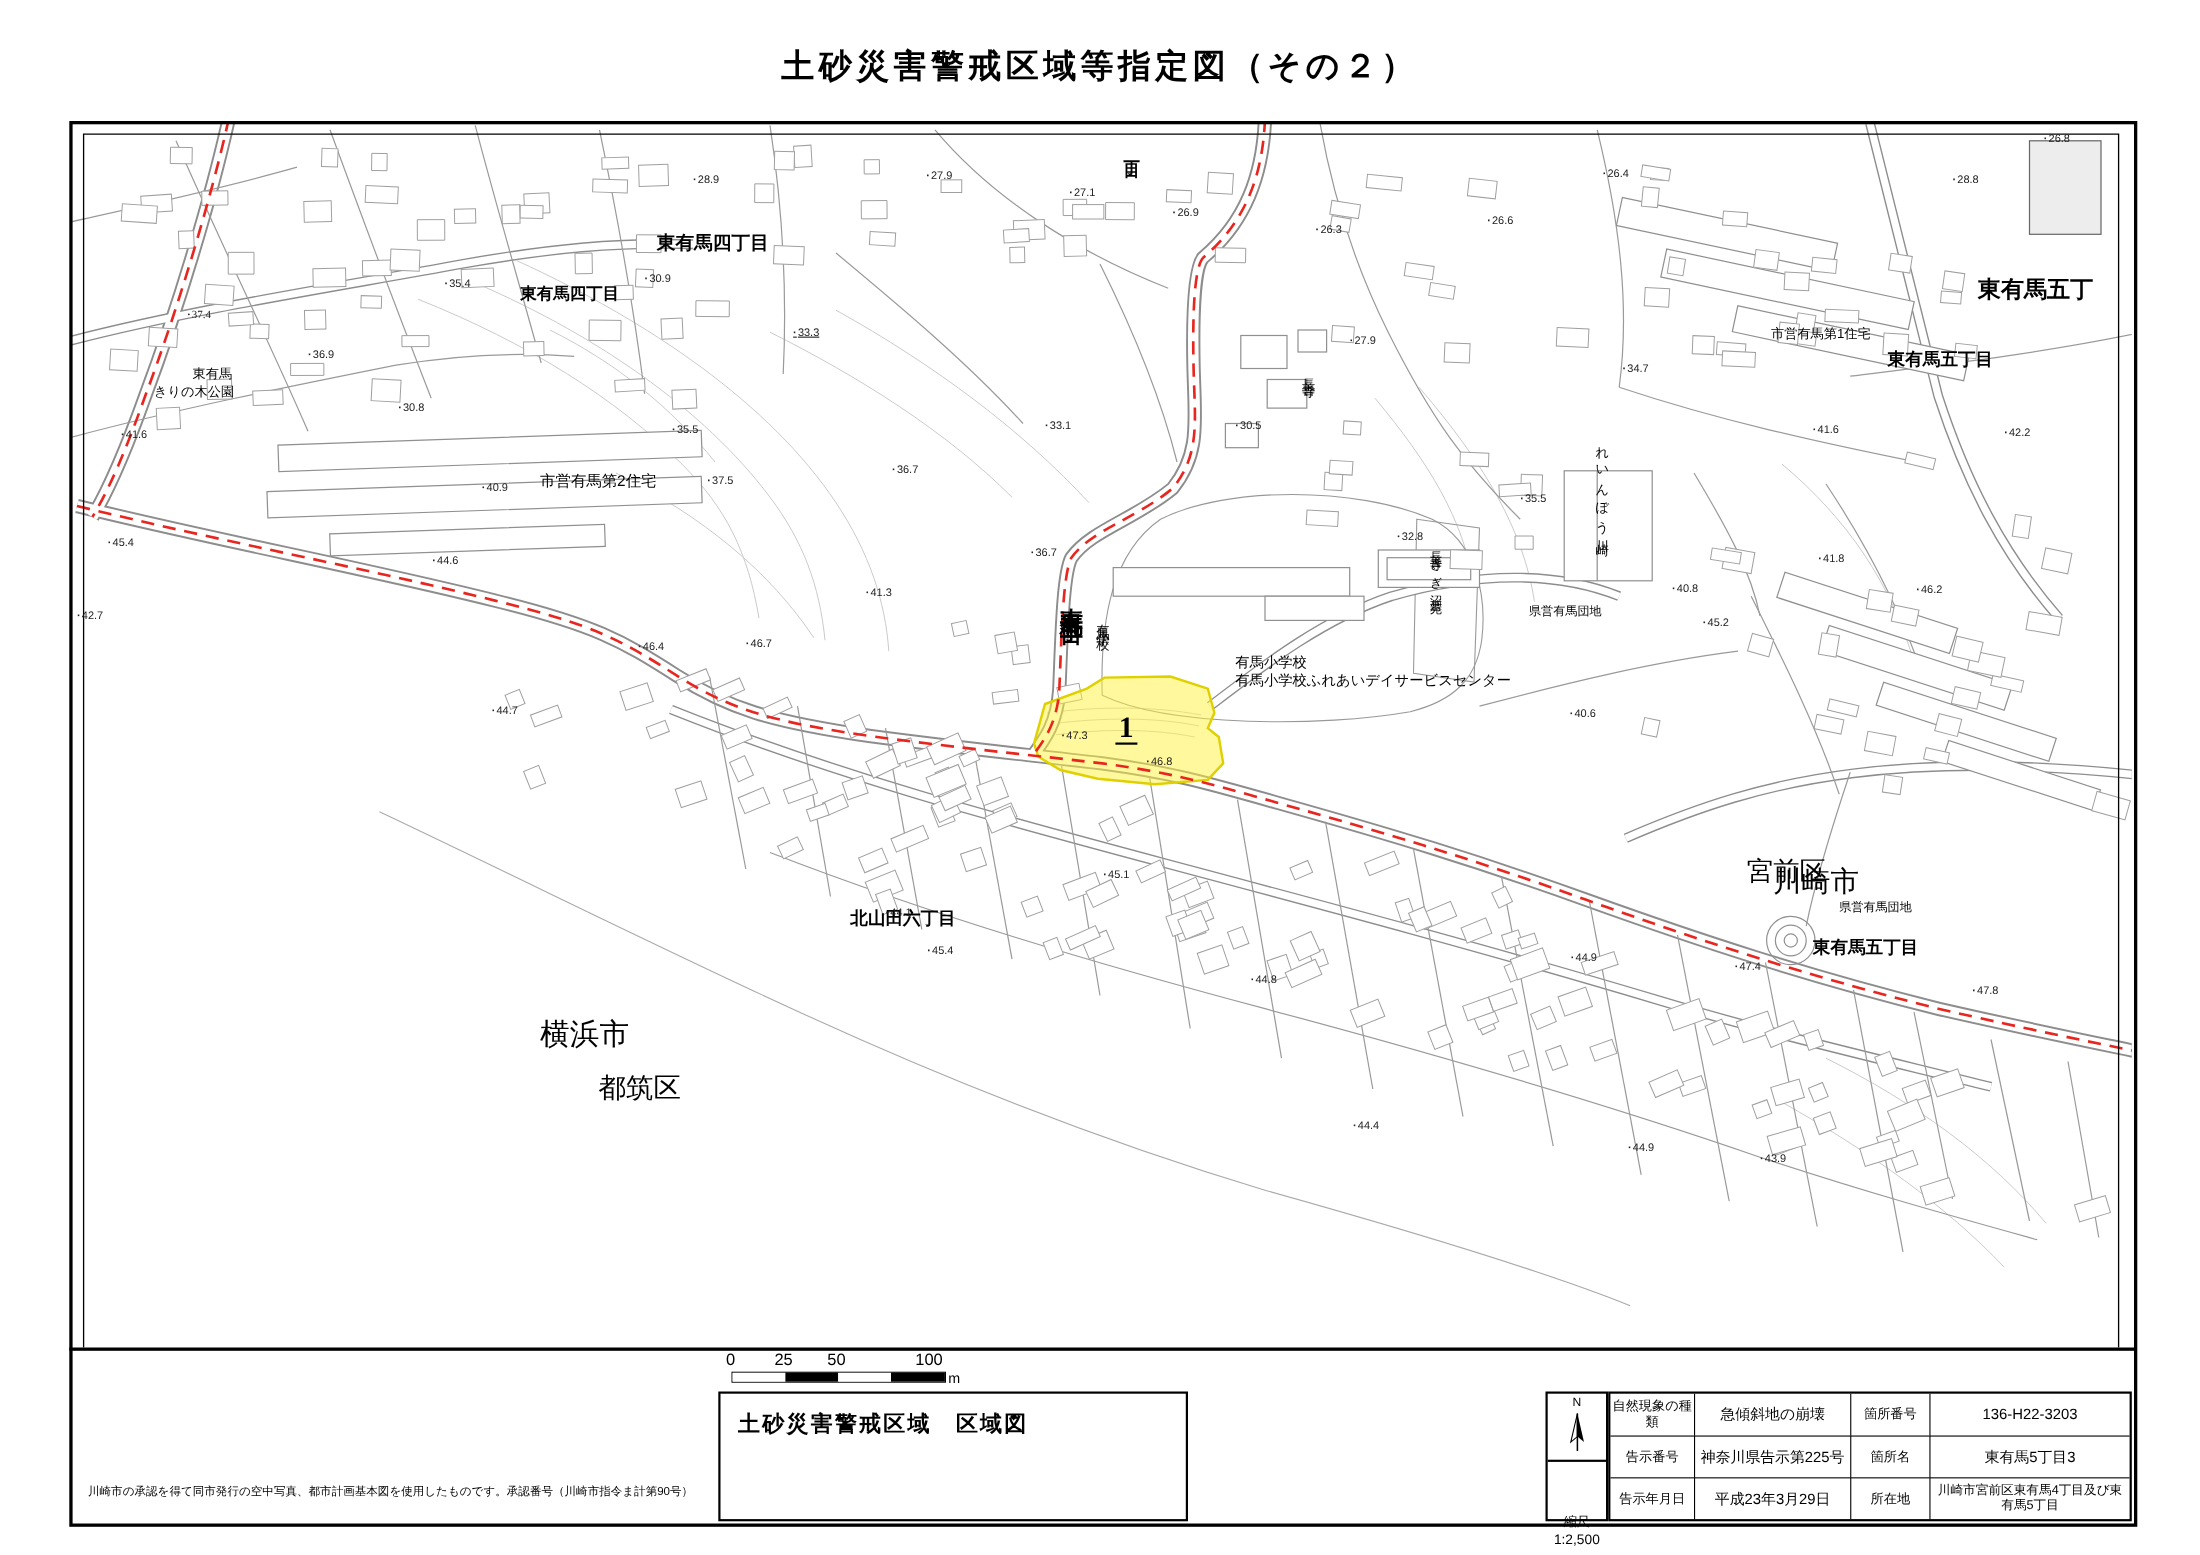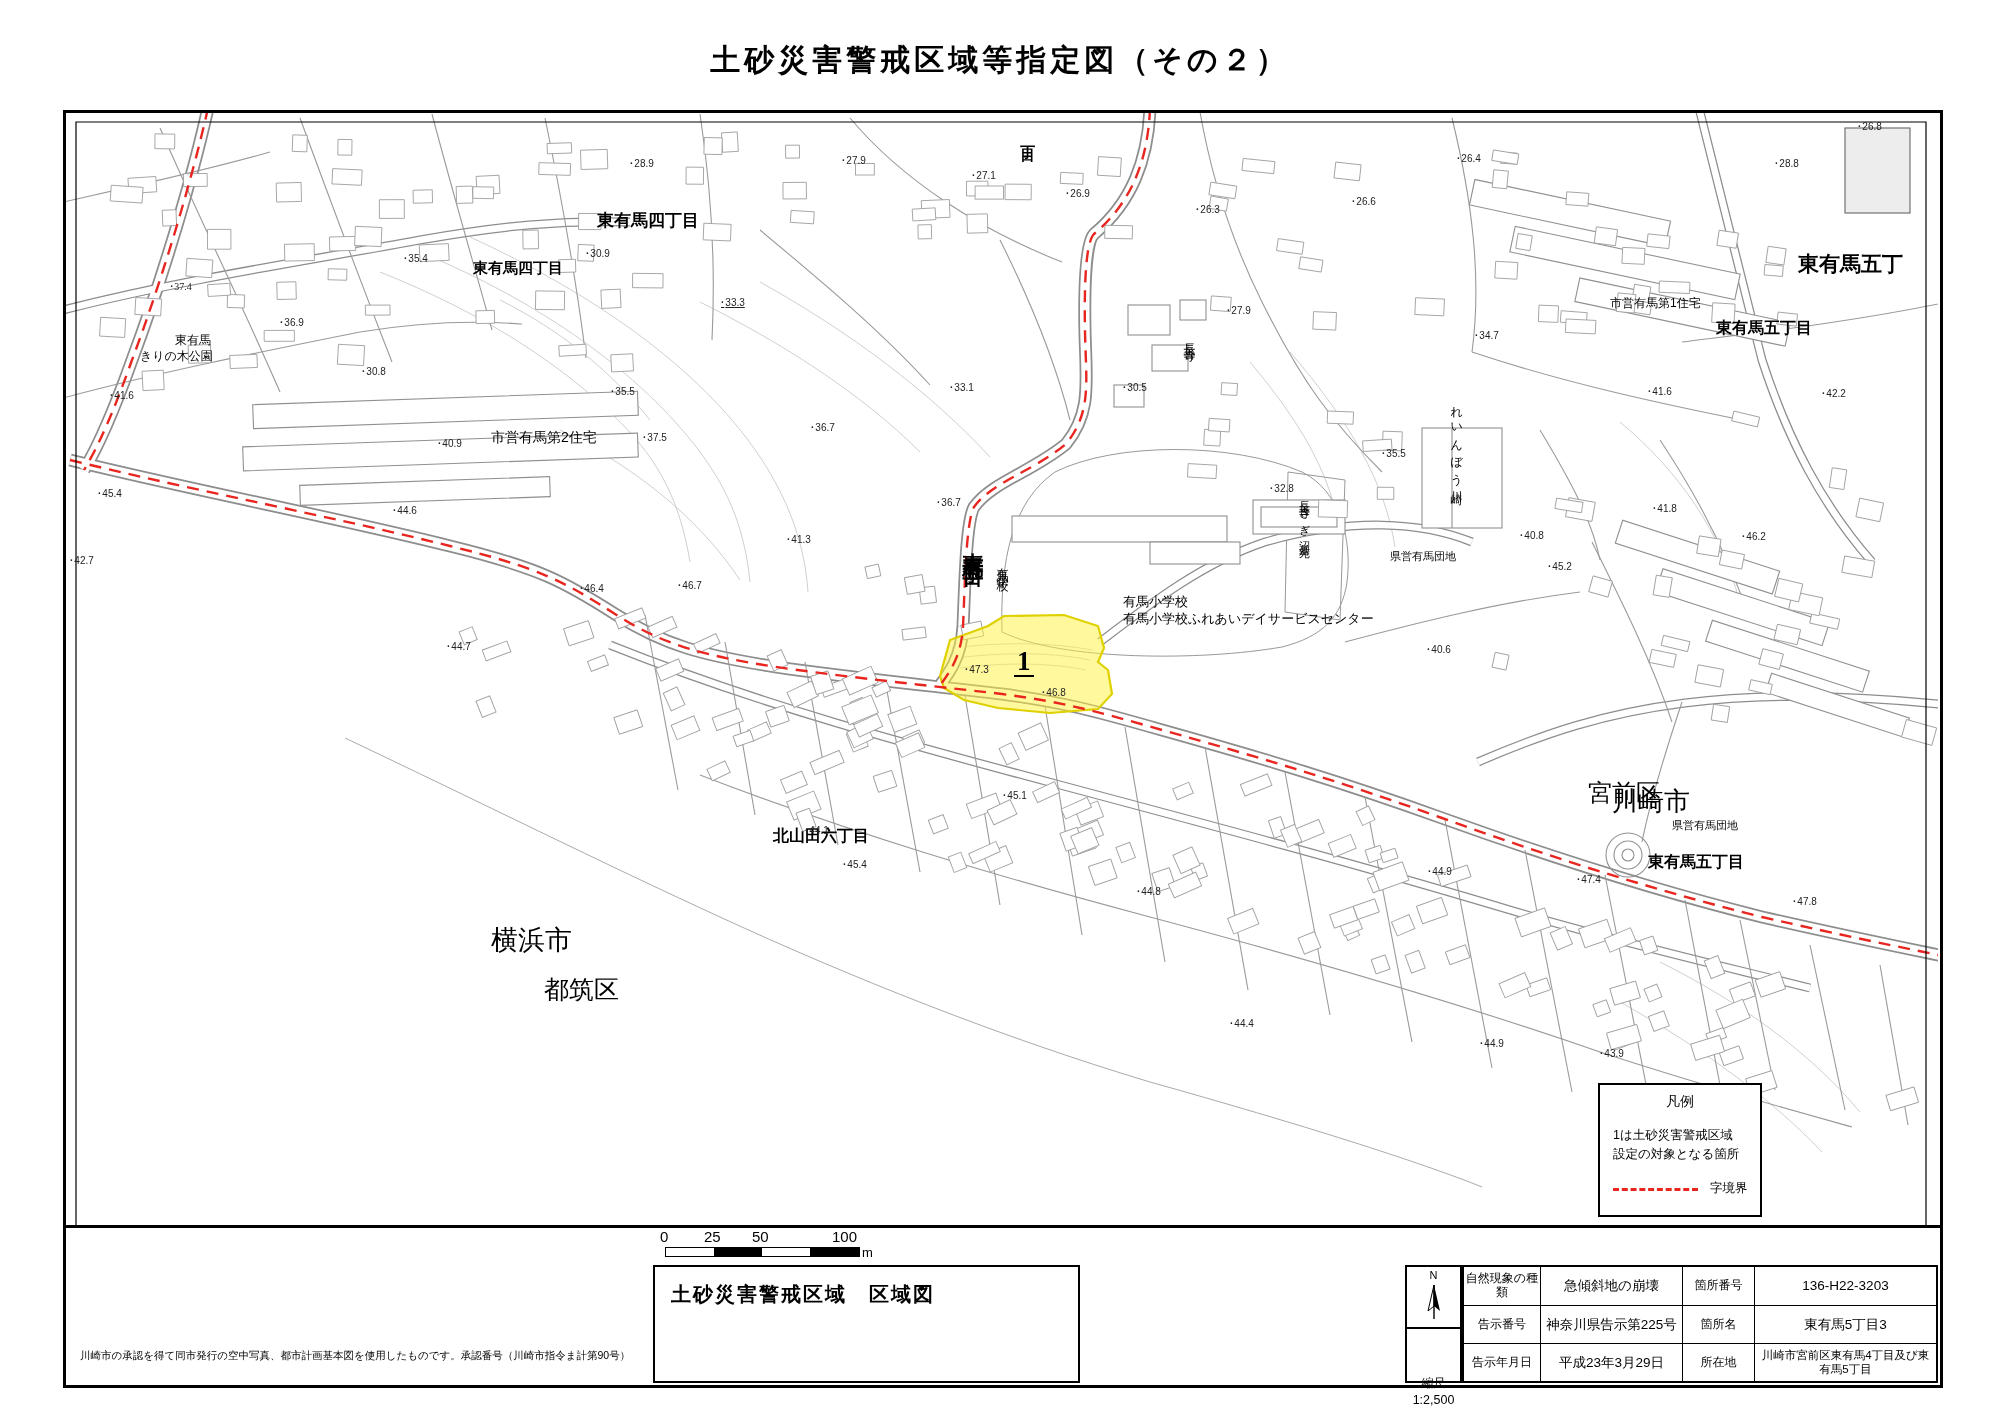--- a/index.html
+++ b/index.html
@@ -510,27 +510,20 @@
       <div class="elev" style="left: 1480px; top: 1038px;">44.9</div>
       <div class="elev" style="left: 1600px; top: 1048px;">43.9</div>
       <div class="elev" style="left: 843px; top: 859px;">45.4</div>
       <div class="elev" style="left: 1137px; top: 886px;">44.8</div>
       <div class="elev" style="left: 1003px; top: 790px;">45.1</div>
       <div class="elev" style="left: 1230px; top: 1018px;">44.4</div>
       <div class="elev" style="left: 805px; top: 825px;">44.1</div>
     </div>
   <div id="area-number" style="left:1014px;top:648px;">1</div>
 
-  <div id="legend">
-    <div class="ttl">凡例</div>
-    <div class="ln first">1は土砂災害警戒区域</div>
-    <div class="ln">設定の対象となる箇所</div>
-    <div class="samp"></div>
-    <div class="samp-lb">字境界</div>
-  </div>
 
   <div id="map-bottom-line"></div>
   <div id="outer-frame"></div>
 
   <div id="scalebar">
     <span class="tick" style="left:20px;">0</span>
     <span class="tick" style="left:64px;">25</span>
     <span class="tick" style="left:112px;">50</span>
     <span class="tick" style="left:192px;">100</span>
     <div class="bar">

